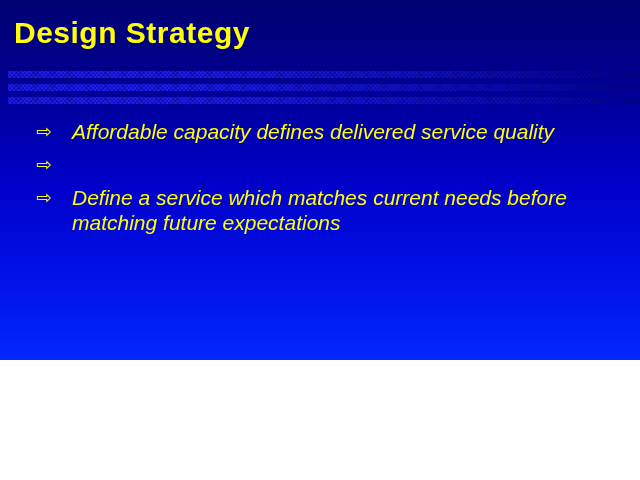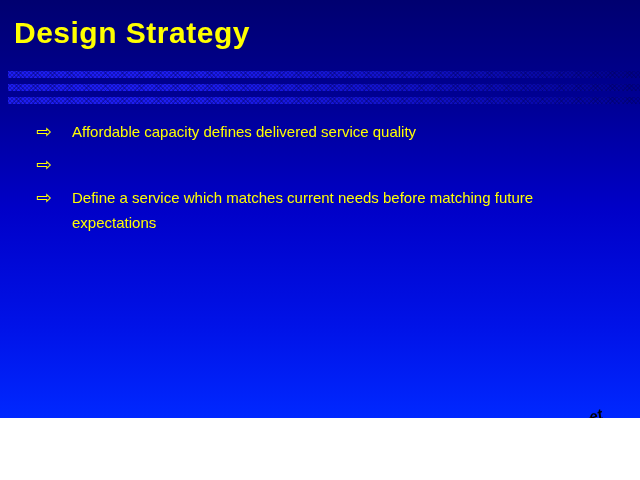--- a/index.html
+++ b/index.html
@@ -3,21 +3,21 @@
 <meta charset="utf-8">
 <style>
   * { margin: 0; padding: 0; box-sizing: border-box; }
   html, body {
     width: 640px; height: 480px;
     overflow: hidden;
     font-family: "Liberation Sans", "DejaVu Sans", sans-serif;
   }
   .slide {
     position: relative;
-    width: 640px; height: 418px;
+    width: 640px; height: 360px;
     background: linear-gradient(180deg,
       var(--background-top, #000070) 0%,
       #000090 22%,
       var(--background-mid, #0000c8) 50%,
       #0012e8 78%,
       var(--background-bottom, #0028ff) 100%);
     overflow: hidden;
   }
   .slide-title {
     position: absolute;
@@ -69,24 +69,25 @@
     margin-bottom: 8px;
   }
   .bullet-arrow {
     flex: 0 0 36px;
     font-size: 19px;
     line-height: 25px;
     color: var(--text-color, #ffff00);
     font-family: "DejaVu Sans", sans-serif;
   }
   .bullet-text {
-    font-size: 15px;
+    font-size: 21px;
     line-height: 25px;
     color: var(--text-color, #ffff00);
     max-width: 520px;
+    font-style: italic;
   }
   
   .logo {
     position: absolute;
     left: 528px; top: 430px;
     transform: rotate(-18deg);
     transform-origin: left bottom;
     color: var(--logo-color, #000000);
     font-weight: bold;
     font-style: italic;

